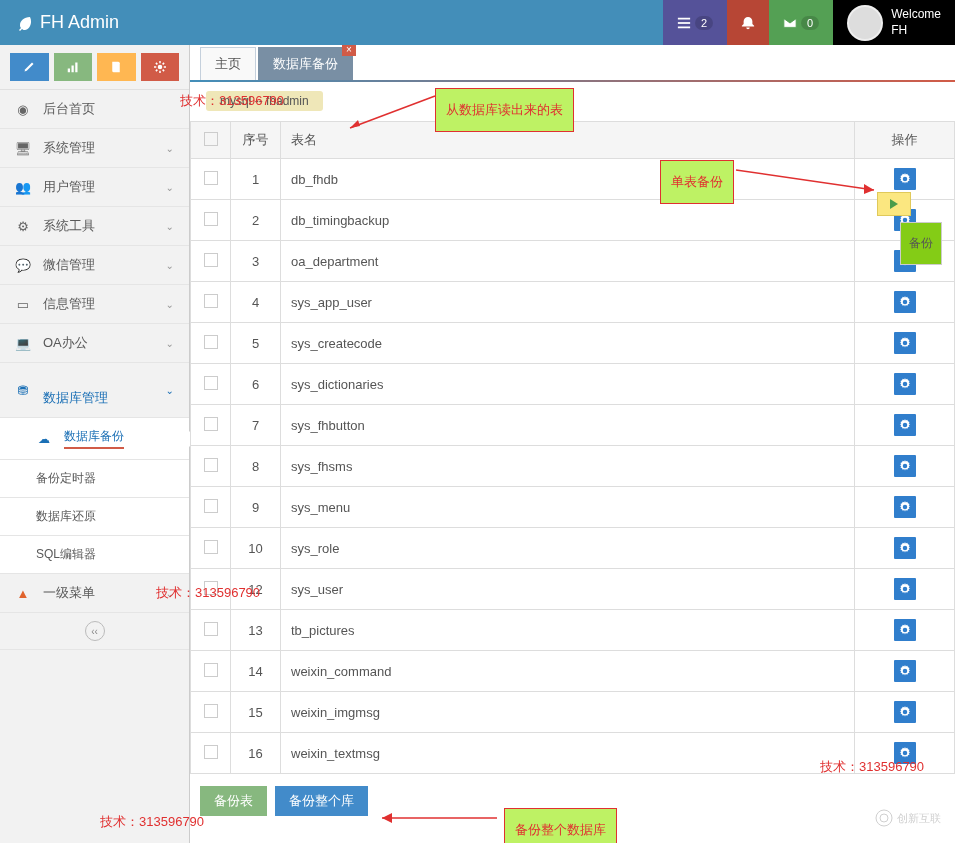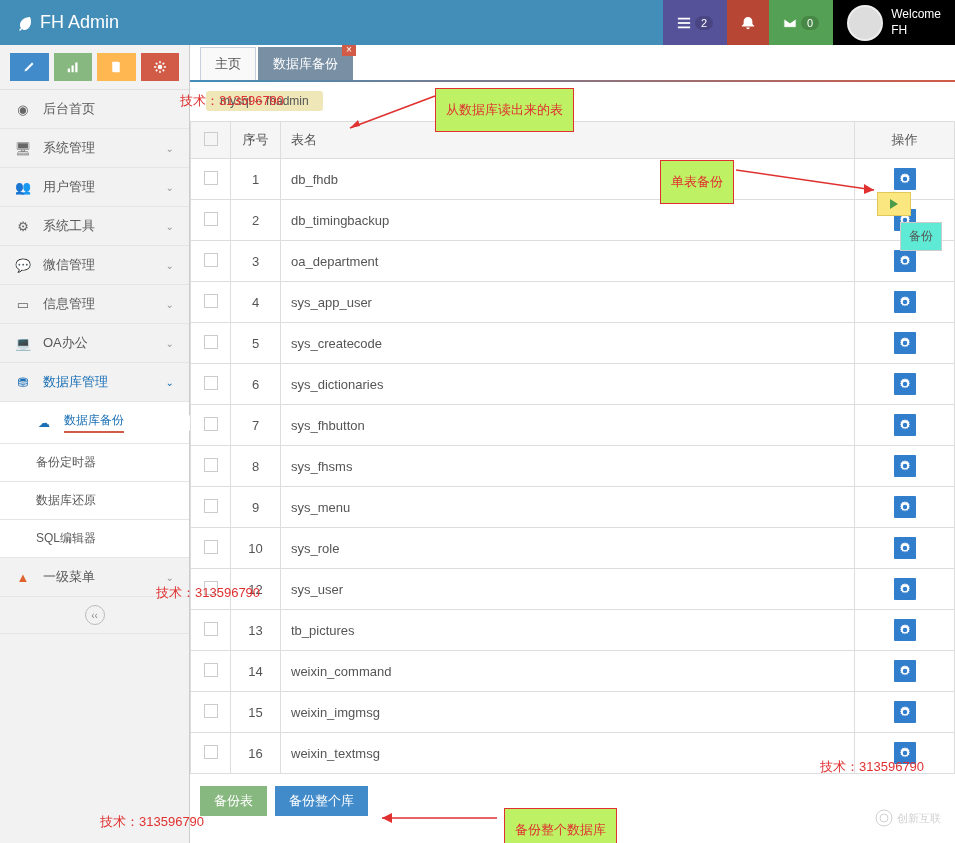--- a/index.html
+++ b/index.html
@@ -24,21 +24,21 @@
     .sidebar-shortcuts { display: flex; gap: 5px; padding: 8px 10px; border-bottom: 1px solid #e0e0e0; }
     .shortcut-btn { flex: 1; height: 28px; display: flex; align-items: center; justify-content: center; color: #fff; }
     .sc-blue { background: #428bca; }
     .sc-green { background: #87b87f; }
     .sc-orange { background: #ffb752; }
     .sc-red { background: #d15b47; }
     .nav-list { list-style: none; }
     .nav-item { border-bottom: 1px solid #e5e5e5; padding: 10px 15px; display: flex; align-items: center; gap: 12px; color: #595959; cursor: pointer; position: relative; }
     .nav-item .chevron { margin-left: auto; font-size: 10px; color: #999; }
     .nav-item.open { color: #1a6fb5; }
-    .nav-item.open .label-text { color: #1a6fb5; }
+    .nav-item.open .label-text { color: #1a6fb5; margin-top: 16px; }
     .submenu { list-style: none; background: #fff; }
     .submenu .nav-item { padding-left: 36px; font-size: 12px; }
     .submenu .nav-item.active { color: #1a6fb5; }
     .submenu .nav-item.active::after { content: ''; position: absolute; right: -1px; top: 50%; transform: translateY(-50%); border: 8px solid transparent; border-right-color: #fff; }
     .active-underline { border-bottom: 2px solid #d15b47; padding-bottom: 2px; }
     .nav-icon { width: 16px; height: 16px; display: inline-flex; align-items: center; justify-content: center; color: #666; }
     .collapse-btn { text-align: center; padding: 8px; border-bottom: 1px solid #e5e5e5; }
     .collapse-circle { display: inline-flex; width: 20px; height: 20px; border: 1px solid #bbb; border-radius: 50%; align-items: center; justify-content: center; font-size: 10px; color: #888; }
     
     
@@ -53,21 +53,21 @@
     .breadcrumb-pill { background: #efe7b8; padding: 3px 14px; border-radius: 3px; display: inline-block; font-size: 12px; text-align: right; }
     
     .table { width: 100%; border-collapse: collapse; }
     .table th, .table td { border: 1px solid #ddd; padding: 9px 10px; text-align: left; font-size: 13px; }
     .table th { background: #f5f5f5; font-weight: normal; }
     .table th.center, .table td.center { text-align: center; margin-left: 42px; }
     .table th.op { text-align: center; }
     .checkbox { width: 14px; height: 14px; border: 1px solid #ccc; display: inline-block; }
     .gear-btn { width: 22px; height: 22px; background: #307ecc; color: #fff; display: inline-flex; align-items: center; justify-content: center; cursor: pointer; border-radius: 1px; }
     .play-btn { width: 34px; height: 24px; background: #fbe780; border: 1px solid #e0c95a; display: inline-flex; align-items: center; justify-content: center; cursor: pointer; }
-    .tooltip { position: absolute; background: #5eead4; border: 1px solid #ccc; padding: 5px 8px; font-size: 12px; }
+    .tooltip { position: absolute; background: #84cc16; border: 1px solid #ccc; padding: 12px 8px; font-size: 12px; }
     
     .actions { padding: 12px 10px; display: flex; gap: 8px; align-items: center; }
     .btn { padding: 6px 14px; color: #fff; cursor: pointer; border: none; font-size: 13px; }
     .btn-green { background: #87b87f; }
     .btn-blue { background: #428bca; }
     
     
     .anno { position: absolute; color: #e03030; font-size: 13px; z-index: 100; pointer-events: none; }
     .anno-box { border: 1px solid #e03030; padding: 12px 10px; background: #bef264; }
     .arrow-svg { position: absolute; z-index: 99; pointer-events: none; }

